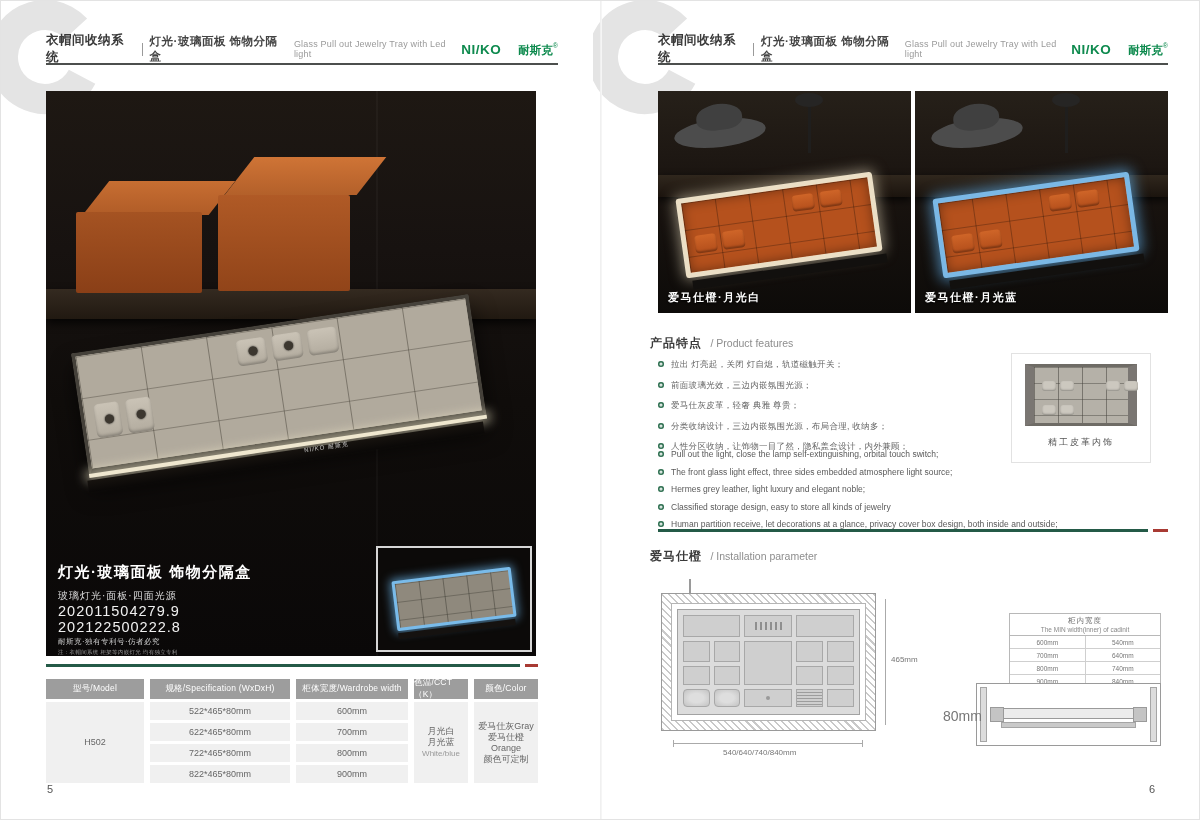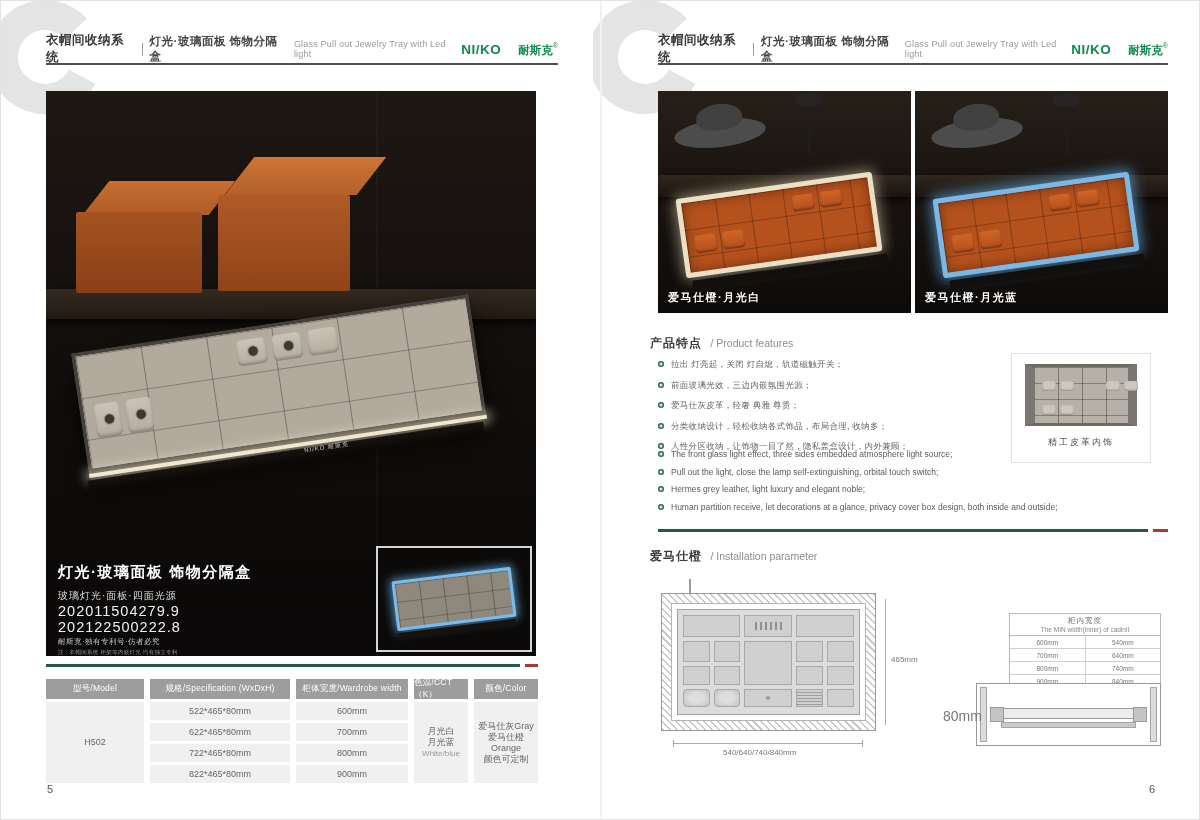--- a/index.html
+++ b/index.html
@@ -328,21 +328,21 @@
       <div class="bullet">
           <span class="b-dot"></span>
           <span class="b-txt">前面玻璃光效，三边内嵌氛围光源；</span>
         </div>
       <div class="bullet">
           <span class="b-dot"></span>
           <span class="b-txt">爱马仕灰皮革，轻奢 典雅 尊贵；</span>
         </div>
       <div class="bullet">
           <span class="b-dot"></span>
-          <span class="b-txt">分类收纳设计，轻松收纳各式饰品，布局合理, 收纳多；</span>
+          <span class="b-txt">分类收纳设计，三边内嵌氛围光源，布局合理, 收纳多；</span>
         </div>
       <div class="bullet">
           <span class="b-dot"></span>
           <span class="b-txt">人性分区收纳，让饰物一目了然，隐私盖盒设计，内外兼顾；</span>
         </div>
     </div>
 
     <div class="inset-box">
       <div class="lm">
         <i style="left:8px;top:14px"></i>
@@ -351,29 +351,33 @@
         <i style="left:90px;top:14px"></i>
         <i style="left:8px;top:38px"></i>
         <i style="left:26px;top:38px"></i>
       </div>
       <div class="inset-cap">精工皮革内饰</div>
     </div>
 
     <div class="bullets bullets-en">
       <div class="bullet">
           <span class="b-dot"></span>
+          <span class="b-txt">Pull out the light, close the lamp self-extinguishing, orbital touch switch;</span>
+        </div>
+      <div class="bullet">
+          <span class="b-dot"></span>
           <span class="b-txt">The front glass light effect, three sides embedded atmosphere light source;</span>
         </div>
       <div class="bullet">
           <span class="b-dot"></span>
-          <span class="b-txt">Pull out the light, close the lamp self-extinguishing, orbital touch switch;</span>
-        </div>
-      <div class="bullet">
-          <span class="b-dot"></span>
           <span class="b-txt">Hermes grey leather, light luxury and elegant noble;</span>
+        </div>
+      <div class="bullet">
+          <span class="b-dot"></span>
+          <span class="b-txt">Classified storage design, easy to store all kinds of jewelry</span>
         </div>
       <div class="bullet">
           <span class="b-dot"></span>
           <span class="b-txt">Human partition receive, let decorations at a glance, privacy cover box design, both inside and outside;</span>
         </div>
     </div>
 
     <div class="divider">
         <i class="dv-green"></i>
         <i class="dv-red"></i>

